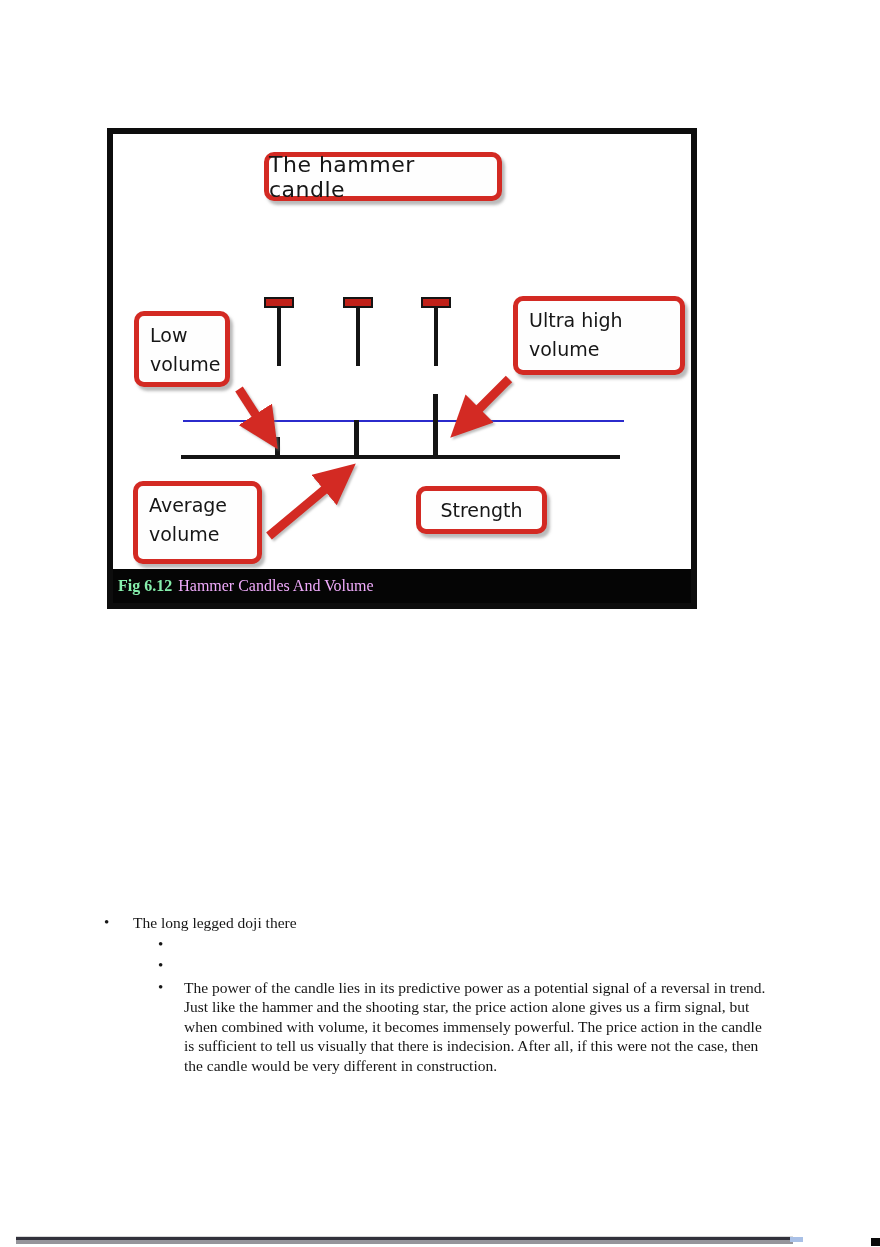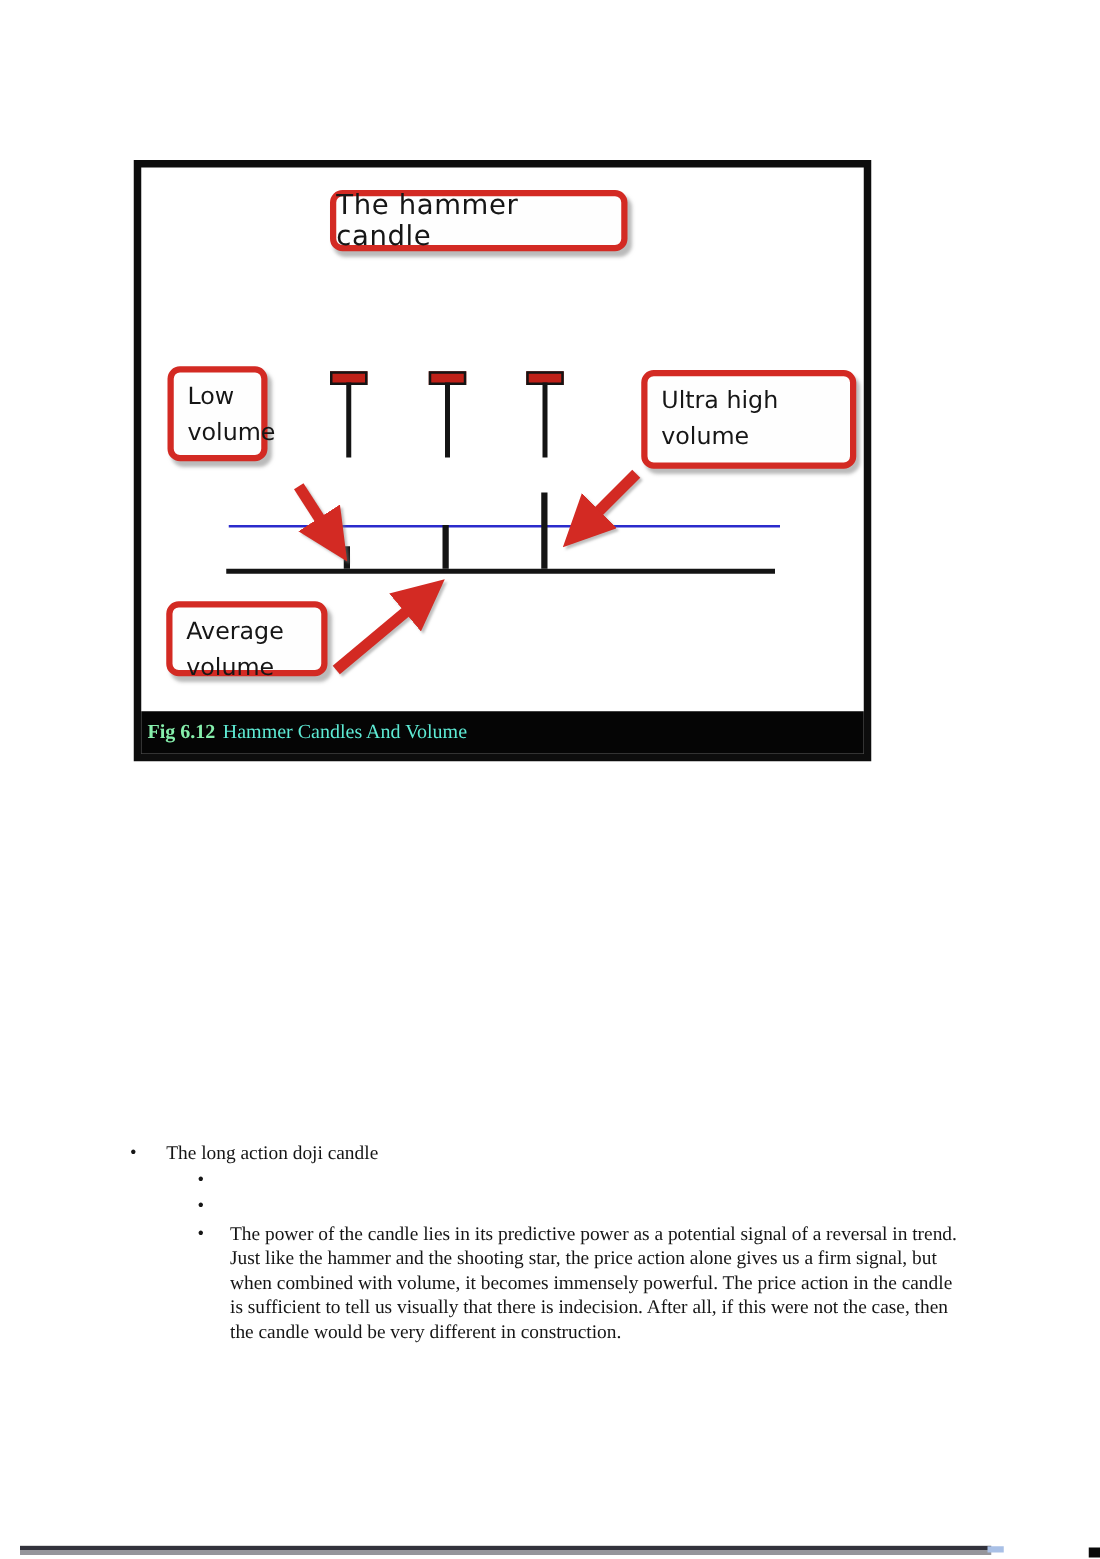--- a/index.html
+++ b/index.html
@@ -11,23 +11,23 @@
             border:6px solid #0d0d0d; background:#ffffff; }
   .fig-inner { position:absolute; inset:0; }
 
   .redbox { position:absolute; background:#fefefe; border:5px solid #d32a23; border-radius:10px;
             box-shadow:3px 4px 3px rgba(130,130,130,0.55);
             font-family:"DejaVu Sans", sans-serif; color:#161616; }
   .titlebox { left:151px; top:18px; width:238px; height:49px;
               display:flex; align-items:center; justify-content:center;
               font-size:22px; letter-spacing:0.5px; }
   .lbl2 { padding:5px 0 0 11px; font-size:19px; line-height:29px; }
-  .box-low     { left:21px;  top:159px; width:80px;  height:76px; }
+  .box-low     { left:21px;  top:177px; width:96px;  height:76px; }
   .box-ultra   { left:400px; top:162px; width:172px; height:79px; }
-  .box-average { left:20px;  top:347px; width:129px; height:60px; }
+  .box-average { left:20px;  top:347px; width:129px; height:83px; }
   .box-strength{ left:303px; top:352px; width:131px; height:48px;
                  display:flex; align-items:center; justify-content:center;
                  font-size:19px; padding:0; }
 
   
   .candle-body { position:absolute; top:163px; width:30px; height:11px;
                  background:#c02018; border:2px solid #141414; }
   .candle-wick { position:absolute; top:172px; width:4px; height:60px; background:#141414; }
   .cb1{left:151px;} .cb2{left:230px;} .cb3{left:308px;}
   .cw1{left:164px;} .cw2{left:243px;} .cw3{left:321px;}
@@ -41,21 +41,21 @@
   .vb3 { left:320px; top:260px; height:61px; }
 
   .arrow-svg { position:absolute; left:0; top:0; width:578px; height:447px;
                filter:drop-shadow(2px 2px 1px rgba(125,125,125,0.5)); }
 
   
   .caption { position:absolute; left:0; bottom:0; width:100%; height:34px; background:#050505;
              display:flex; align-items:center; padding-left:5px;
              font-size:16px; }
   .caption .fig-no { color:#86efac; font-weight:bold; margin-right:6px; }
-  .caption .fig-title { color:#5eead4; }
+  .caption .fig-title { color:#f0abfc; }
 
   
   .bullets { position:absolute; left:0; top:913px; width:800px;
              font-size:15.5px; line-height:19.5px; color:#161616; }
   .brow { display:flex; }
   .lvl1 .dot { margin-left:104px; width:29px; font-size:15px; }
   .lvl2 { margin-top:2px; }
   .lvl2 .dot { margin-left:158px; width:26px; font-size:15px; }
   .lvl2 .txt { width:586px; }
 
@@ -104,32 +104,35 @@
       <div>volume</div>
     </div>
     <div class="redbox lbl2 box-ultra">
       <div>Ultra high</div>
       <div>volume</div>
     </div>
     <div class="redbox lbl2 box-average">
       <div>Average</div>
       <div>volume</div>
     </div>
+    <div class="redbox box-strength">
+      <span>Strength</span>
+    </div>
 
     <div class="caption">
       <span class="fig-no">Fig 6.12</span>
       <span class="fig-title">Hammer Candles And Volume</span>
     </div>
   </div>
 </div>
 
 <div class="bullets">
   <div class="brow lvl1">
     <span class="dot">•</span>
-    <span class="txt">The long action doji candle</span>
+    <span class="txt">The long legged doji there</span>
   </div>
   <div class="brow lvl2">
     <span class="dot">•</span>
   </div>
   <div class="brow lvl2">
     <span class="dot">•</span>
   </div>
   <div class="brow lvl2">
     <span class="dot">•</span>
     <span class="txt">The power of the candle lies in its predictive power as a potential signal of a reversal in trend. Just like the hammer and the shooting star, the price action alone gives us a firm signal, but when combined with volume, it becomes immensely powerful. The price action in the candle is sufficient to tell us visually that there is indecision. After all, if this were not the case, then the candle would be very different in construction.</span>

